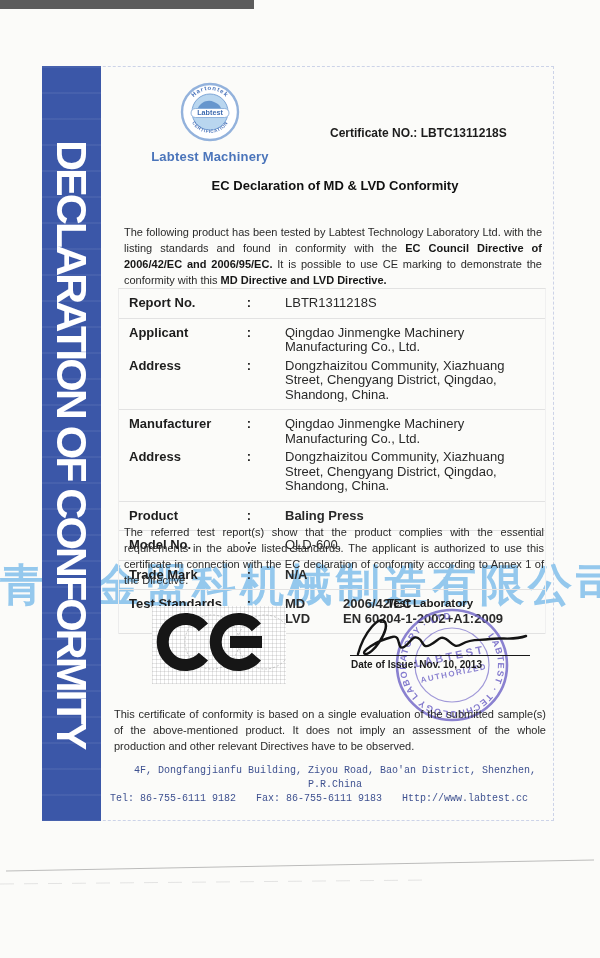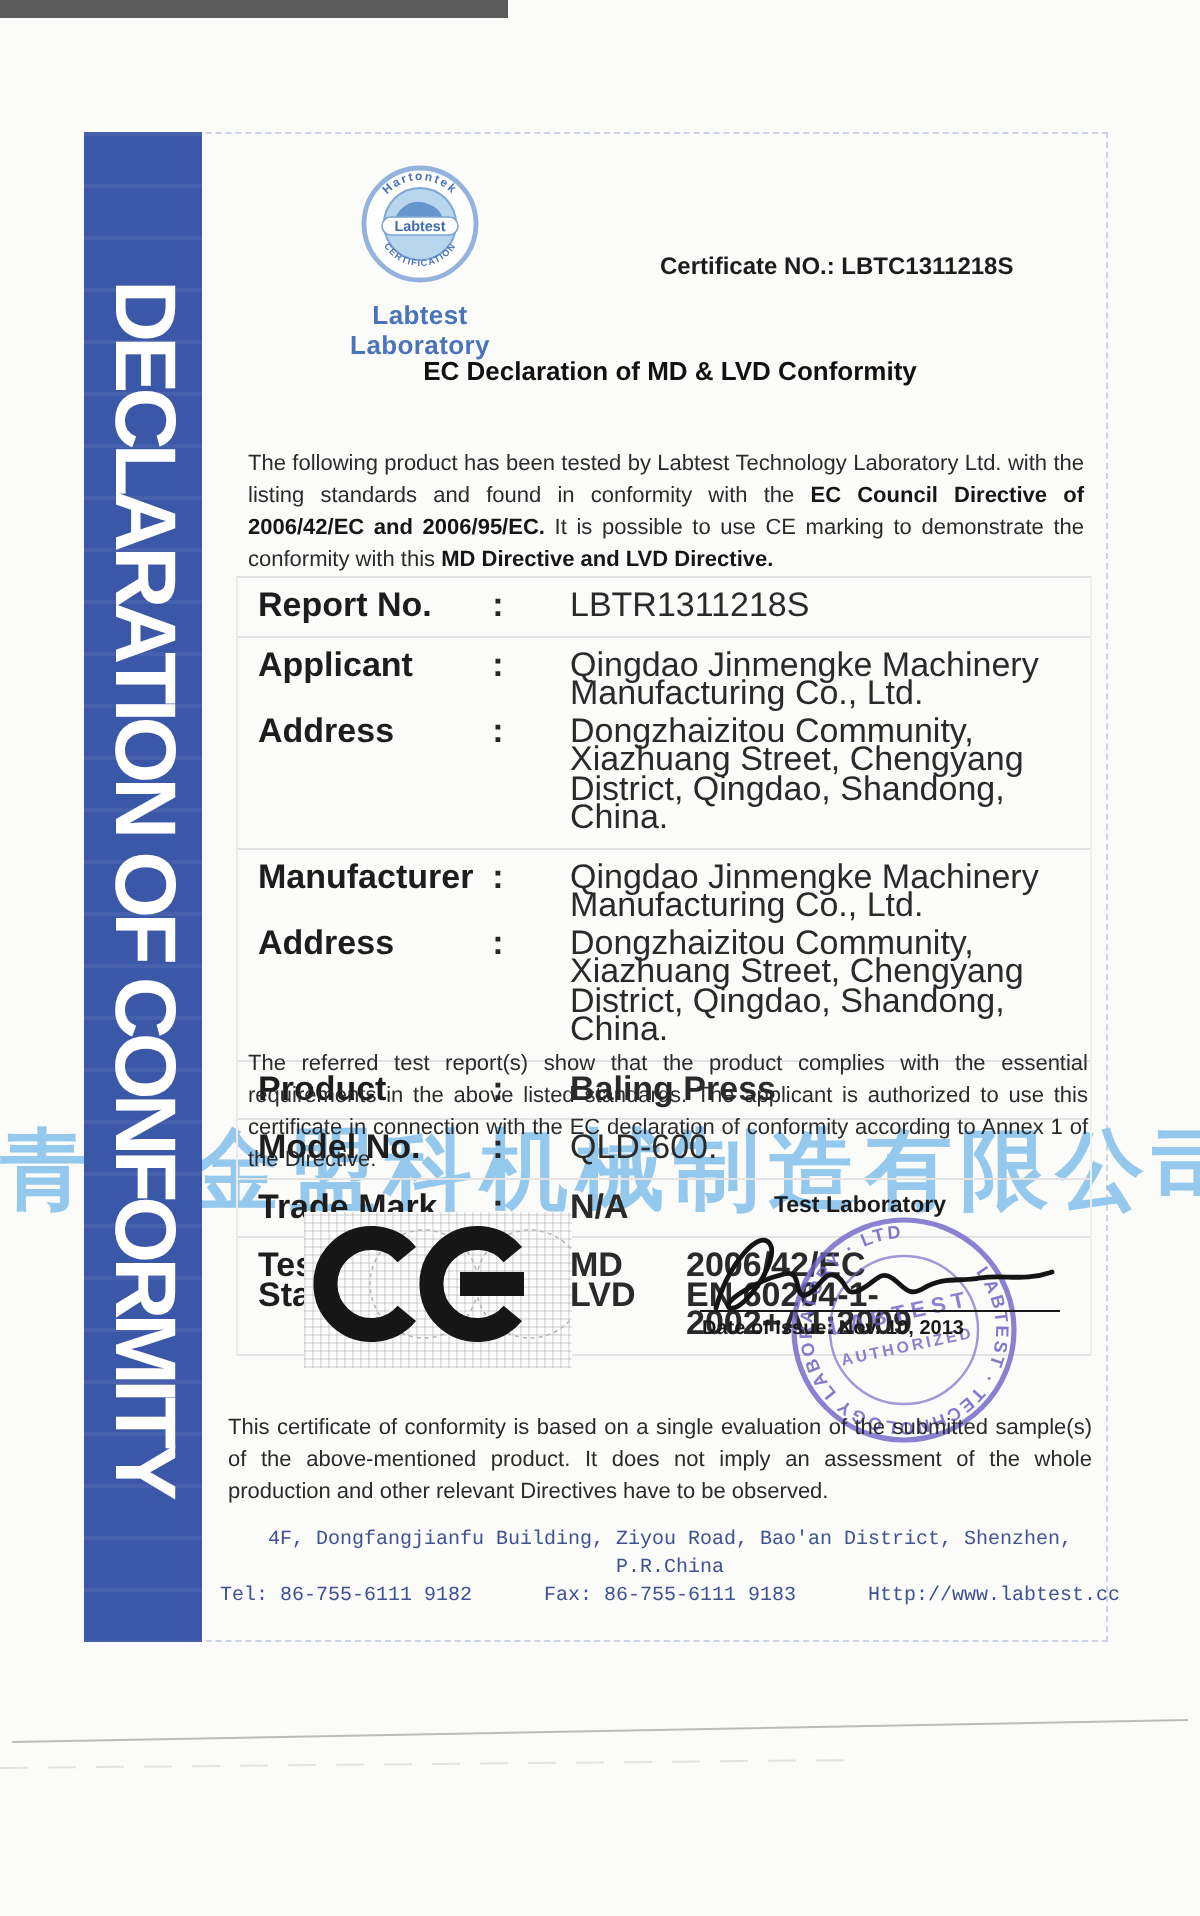--- a/index.html
+++ b/index.html
@@ -43,21 +43,21 @@
 
   .para { position:absolute; font-size:11px; line-height:16px; text-align:justify; color:#2a2a2a; z-index:2; }
   .para b { color:#161616; }
   #intro { left:124px; top:224px; width:418px; }
   #para2 { left:124px; top:524px; width:420px; z-index:2; }
   #para3 { left:114px; top:706px; width:432px; }
 
   
   .tbl { position:absolute; left:118px; top:288px; width:428px; border-top:1px solid #e2e2e2; border-left:1px solid #ececec; border-right:1px solid #f0f0f0; z-index:2; }
   .sec { border-bottom:1px solid #e2e2e2; padding:5px 4px 5px 10px; }
-  .row { display:grid; grid-template-columns:108px 16px 1fr; column-gap:4px; font-size:17px; line-height:14.5px; padding:2px 0; }
+  .row { display:grid; grid-template-columns:108px 16px 1fr; column-gap:4px; font-size:13px; line-height:14.5px; padding:2px 0; }
   .row .lbl { font-weight:bold; color:#1d1d1d; }
   .row .col { text-align:center; font-weight:bold; }
   .row .val { color:#2a2a2a;padding-left:24px; }
   .row .val.bold { font-weight:bold; }
   .ts-line { display:grid; grid-template-columns:34px 1fr; column-gap:24px;font-weight:bold; }
 
   
   .watermark {
     position:absolute; left:0; top:556px; width:600px; text-align:center;
     font-size:44px; letter-spacing:4px; color:#8cc4ec; opacity:.92;
@@ -78,21 +78,21 @@
   
   .test-lab-label { position:absolute; left:350px; top:597px; width:160px; text-align:center; font-size:11.5px; font-weight:bold; color:#1a1a1a; z-index:3; }
   .stamp { position:absolute; left:387px; top:600px; width:130px; height:130px; z-index:2; }
   .signature { position:absolute; left:350px; top:610px; width:184px; height:50px; z-index:4; }
   .sig-line { position:absolute; left:350px; top:655px; width:180px; border-top:1.6px solid #181818; z-index:4; }
   .date-issue { position:absolute; left:351px; top:659px; width:190px; font-size:10px; font-weight:bold; color:#1a1a1a; z-index:4; }
 
   
   .footer { position:absolute; left:110px; top:748px; width:450px; text-align:center; z-index:2;
             font-family:Liberation Mono, monospace; color:#3e5190; font-size:10px; line-height:14px;margin-top:16px; }
-  .footer-contacts { display:flex; justify-content:space-between; gap:20px; }
+  .footer-contacts { display:flex; justify-content:flex-start; gap:20px; }
 </style>
 </head>
 <body>
 
 <div class="scan-bar-top"></div>
 <div class="dotted-frame"></div>
 
 <div class="banner">
   <div class="banner-text">DECLARATION OF CONFORMITY</div>
 </div>
@@ -108,21 +108,21 @@
     <path d="M 18,26 C 21,20 28,17 34,20 C 40,22 43,27 40,31 C 35,34 30,30 26,32 C 21,34 17,31 18,26 Z" fill="#5d8fc9" opacity="0.9"></path>
     <rect x="11" y="26.5" width="38" height="9" rx="4.5" fill="#ffffff" stroke="#7ea6d6" stroke-width="0.8"></rect>
     <text x="30" y="33.4" text-anchor="middle" font-size="7.2" font-weight="bold" fill="#3f6cb0" font-family="Liberation Sans, sans-serif">Labtest</text>
     <text font-size="6" font-weight="bold" fill="#4a74ba" letter-spacing="1" font-family="Liberation Sans, sans-serif">
       <textPath href="#arcTop" startOffset="50%" text-anchor="middle">Hartontek</textPath>
     </text>
     <text font-size="4.6" font-weight="bold" fill="#4a74ba" letter-spacing="0.6" font-family="Liberation Sans, sans-serif">
       <textPath href="#arcBot" startOffset="50%" text-anchor="middle">CERTIFICATION</textPath>
     </text>
   </svg>
-  <div class="logo-label">Labtest Laboratory</div>
+  <div class="logo-label">Labtest Machinery</div>
 </div>
 
 <div class="cert-no">Certificate NO.: LBTC1311218S</div>
 
 <div class="title">EC Declaration of MD &amp; LVD Conformity</div>
 
 <p class="para" id="intro"><span>The following product has been tested by Labtest Technology Laboratory Ltd. with the listing standards and found in conformity with the </span><b>EC Council Directive of 2006/42/EC and 2006/95/EC.</b><span> It is possible to use CE marking to demonstrate the conformity with this </span><b>MD Directive and LVD Directive.</b></p>
 
 <div class="tbl">
   <div class="sec">

